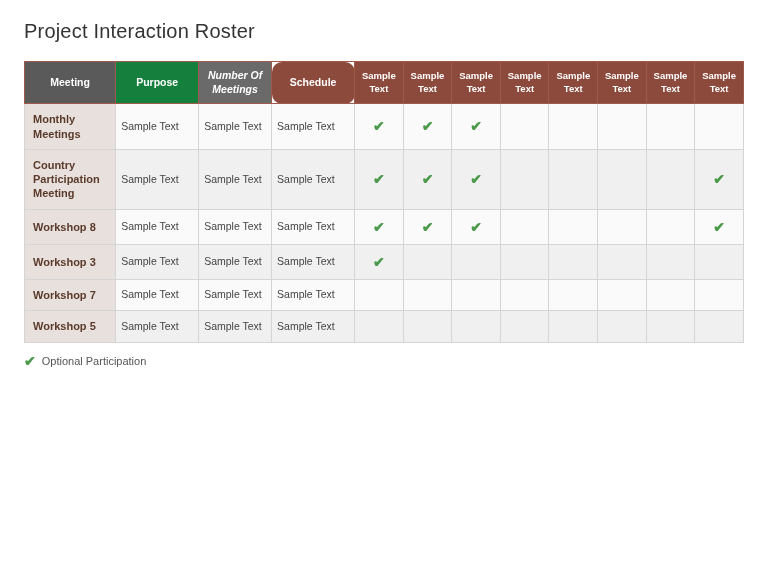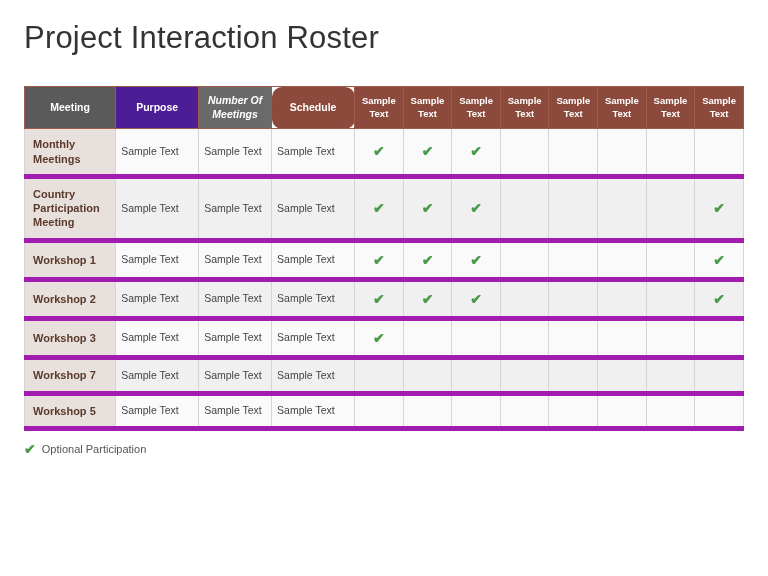--- a/index.html
+++ b/index.html
@@ -13,24 +13,24 @@
       min-height: 576px;
       padding: 0;
     }
     .page-container {
       background: #ffffff;
       width: 768px;
       min-height: 576px;
       padding: 20px 24px 18px 24px;
     }
     .page-title {
-      font-size: 31px;
+      font-size: 20px;
       font-weight: 300;
       color: #333;
-      margin-bottom: 30px;
+      margin-bottom: 18px;
       letter-spacing: 0.2px;
     }
     .roster-table {
       width: 100%;
       border-collapse: collapse;
       font-size: 11px;
     }
     .roster-table thead tr th {
       background: #8B4A3C;
       color: #ffffff;
@@ -43,40 +43,40 @@
       line-height: 1.3;
     }
     .roster-table thead tr th.col-meeting {
       background: #5a5a5a;
       min-width: 80px;
       max-width: 90px;
       width: 90px;
       margin-left: 32px;
     }
     .roster-table thead tr th.col-purpose {
-      background: #4c1d95;
+      background: #15803d;
       width: 82px;
     }
     .roster-table thead tr th.col-num {
       background: #6a6a6a;
       width: 72px;
       font-style: italic;
     }
     .roster-table thead tr th.col-schedule {
       background: #8B4A3C;
       width: 82px;
       border-radius: 10px;
     }
     .roster-table thead tr th.col-sample {
       background: #8B4A3C;
       width: 48px;
       font-size: 9.5px;
     }
     .roster-table tbody tr {
-      border-bottom: 5px solid #a21caf;
+      border-bottom: 1px solid #a21caf;
     }
     .roster-table tbody tr:nth-child(odd) {
       background: #fafafa;
     }
     .roster-table tbody tr:nth-child(even) {
       background: #f0f0f0;
     }
     .roster-table tbody tr td {
       padding: 8px 5px;
       vertical-align: middle;
@@ -166,35 +166,21 @@
           <td class="cell-check"><span class="check-mark">✔</span></td>
           <td class="cell-check"><span class="check-mark">✔</span></td>
           <td class="cell-check"><span class="check-mark">✔</span></td>
           <td class="cell-check"></td>
           <td class="cell-check"></td>
           <td class="cell-check"></td>
           <td class="cell-check"></td>
           <td class="cell-check"><span class="check-mark">✔</span></td>
         </tr>
         <tr>
-          <td class="cell-meeting">Workshop 1</td>
-          <td class="cell-text">Sample Text</td>
-          <td class="cell-text">Sample Text</td>
-          <td class="cell-text">Sample Text</td>
-          <td class="cell-check"><span class="check-mark">✔</span></td>
-          <td class="cell-check"><span class="check-mark">✔</span></td>
-          <td class="cell-check"><span class="check-mark">✔</span></td>
-          <td class="cell-check"></td>
-          <td class="cell-check"></td>
-          <td class="cell-check"></td>
-          <td class="cell-check"></td>
-          <td class="cell-check"><span class="check-mark">✔</span></td>
-        </tr>
-        <tr>
-          <td class="cell-meeting">Workshop 2</td>
+          <td class="cell-meeting">Workshop 8</td>
           <td class="cell-text">Sample Text</td>
           <td class="cell-text">Sample Text</td>
           <td class="cell-text">Sample Text</td>
           <td class="cell-check"><span class="check-mark">✔</span></td>
           <td class="cell-check"><span class="check-mark">✔</span></td>
           <td class="cell-check"><span class="check-mark">✔</span></td>
           <td class="cell-check"></td>
           <td class="cell-check"></td>
           <td class="cell-check"></td>
           <td class="cell-check"></td>

